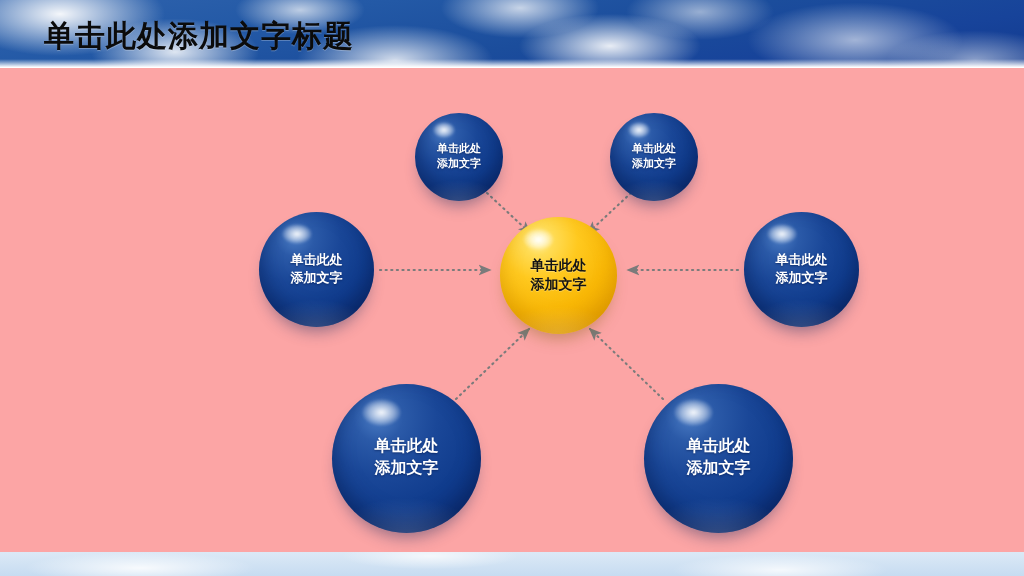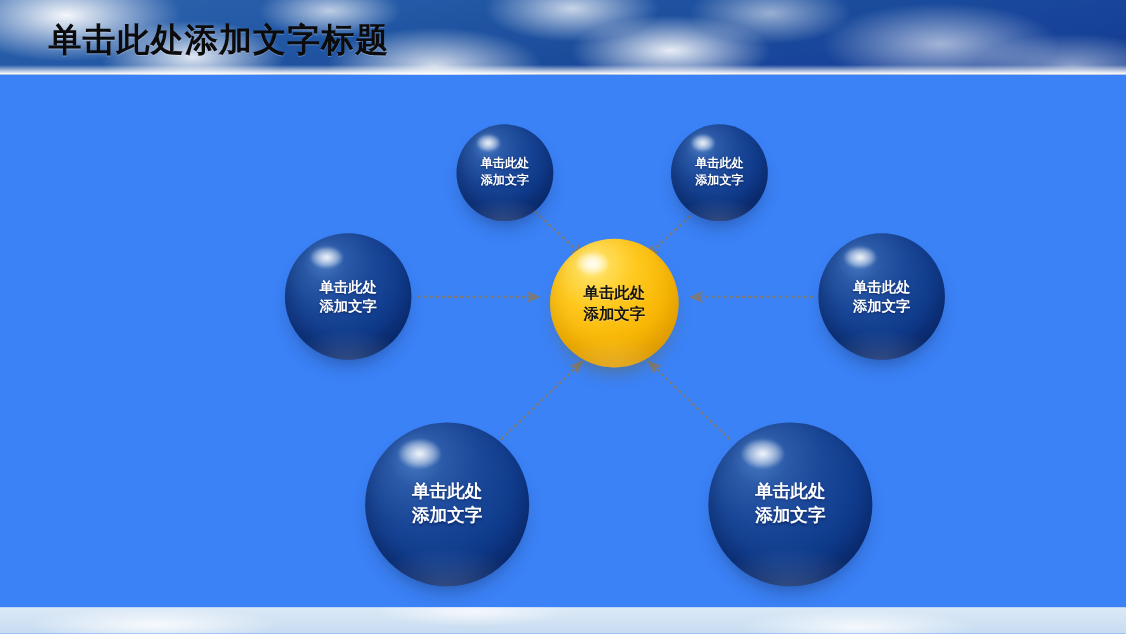--- a/index.html
+++ b/index.html
@@ -2,21 +2,21 @@
 <html><head>
 <meta charset="utf-8">
 <style>
   html,body{margin:0;padding:0;}
   body{
     width:1024px;height:576px;overflow:hidden;
     background:#ffffff;
     font-family:"Liberation Sans","DejaVu Sans",sans-serif;
     position:relative;
   }
-  .slide{position:absolute;inset:0;background:#3b82f6;}
+  .slide{position:absolute;inset:0;background:#fca5a5;font-family:Liberation Mono, monospace;}
 
   
   .banner{
     position:absolute;left:0;top:0;width:1024px;height:68px;
     overflow:hidden;
     background:
       radial-gradient(ellipse 150px 60px at 60px 14px, rgba(255,255,255,.95), rgba(255,255,255,0) 70%),
       radial-gradient(ellipse 120px 48px at 175px 52px, rgba(255,255,255,.85), rgba(255,255,255,0) 70%),
       radial-gradient(ellipse 90px 34px at 300px 10px, rgba(255,255,255,.7), rgba(255,255,255,0) 72%),
       radial-gradient(ellipse 140px 50px at 395px 60px, rgba(255,255,255,.8), rgba(255,255,255,0) 70%),

